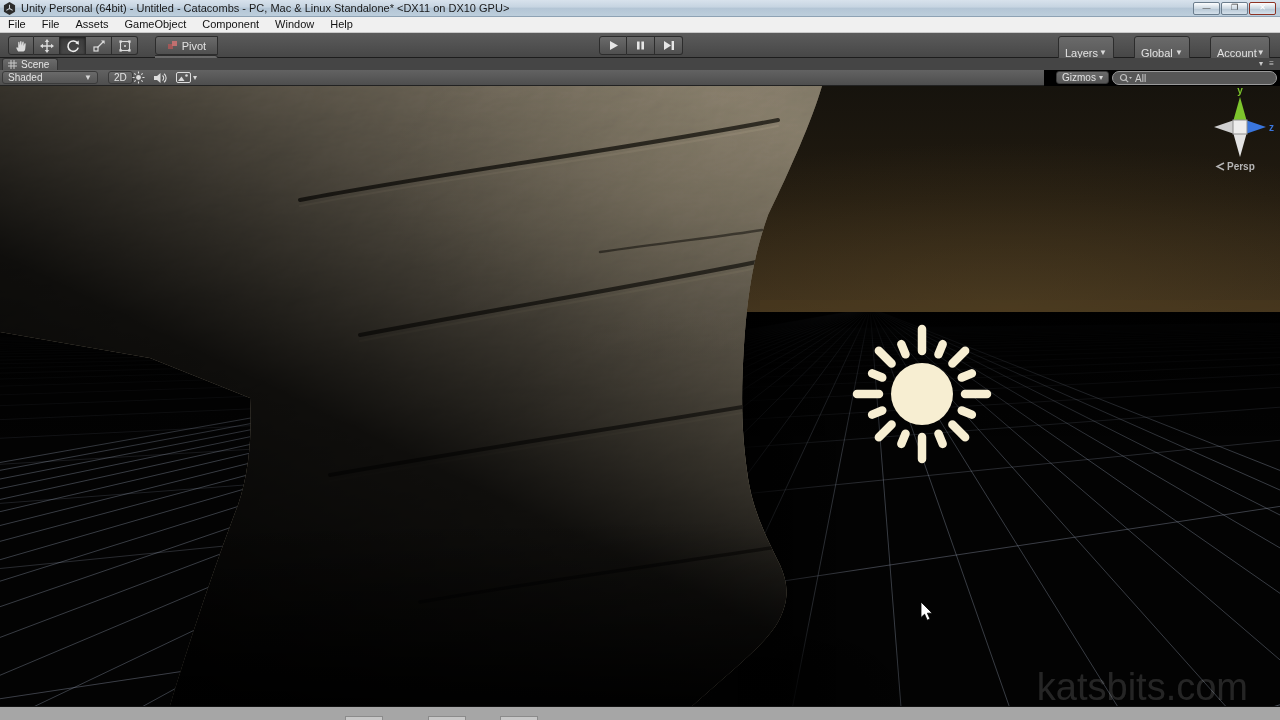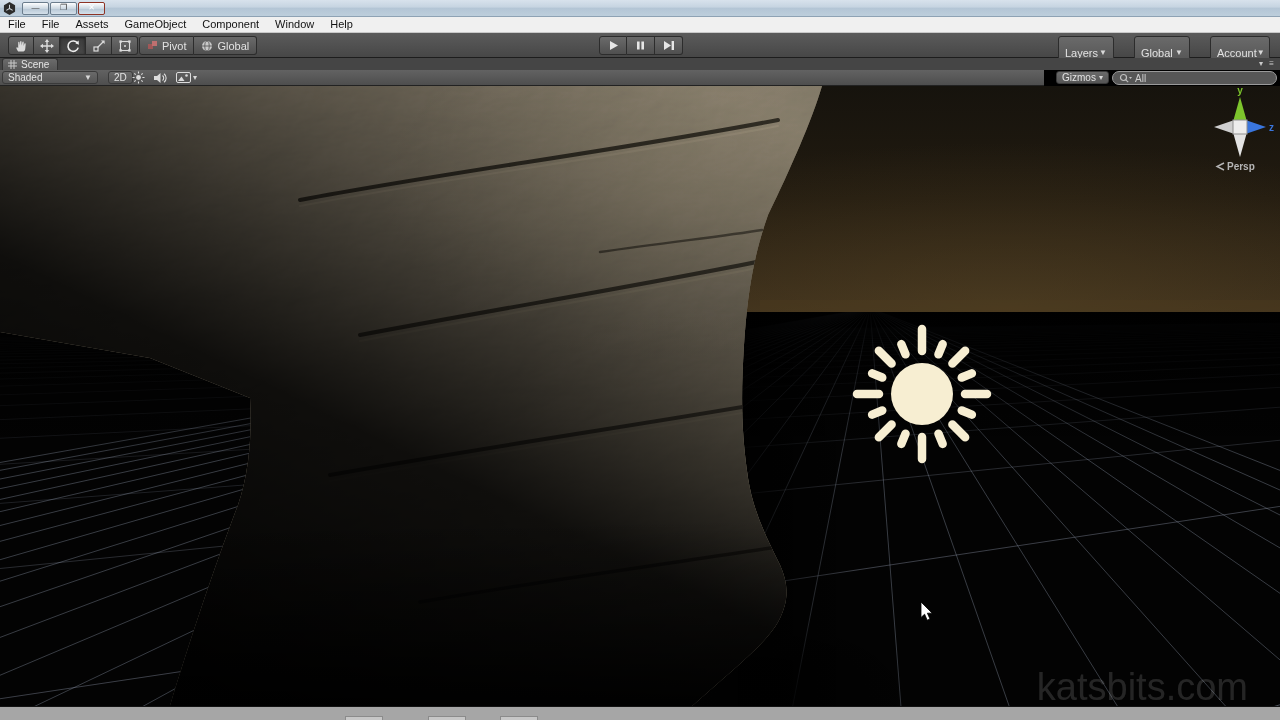--- a/index.html
+++ b/index.html
@@ -62,20 +62,21 @@
   .task-hint { position:absolute; bottom:0; height:4px; width:38px; background:#c7c7c7; border:1px solid #8b8b8b; border-bottom:none; }
 </style>
 </head>
 <body>
 
 <div class="titlebar">
   <svg class="win-icon" viewBox="0 0 14 14">
     <polygon points="7,0 13,3.5 13,10.5 7,14 1,10.5 1,3.5" fill="#2b2b2b"></polygon>
     <path d="M7 3 L7 7 L3.6 9 M7 7 L10.4 9" stroke="#cfd6dc" stroke-width="1.1" fill="none"></path>
   </svg>
+  <span class="title-text">Unity Personal (64bit) - Untitled - Catacombs - PC, Mac &amp; Linux Standalone* &lt;DX11 on DX10 GPU&gt;</span>
   <span class="win-controls">
     <span class="win-btn">—</span>
     <span class="win-btn">❐</span>
     <span class="win-btn close">✕</span>
   </span>
 </div>
 
 <div class="menubar">
   <span class="menu-item">File</span>
   <span class="menu-item">File</span>
@@ -121,21 +122,21 @@
         <rect x="2.5" y="2.5" width="9" height="9" fill="none" stroke="#dcdcdc" stroke-width="1.1"></rect>
         <rect x="1.4" y="1.4" width="2.4" height="2.4" fill="#dcdcdc"></rect>
           <rect x="10.2" y="1.4" width="2.4" height="2.4" fill="#dcdcdc"></rect>
         <rect x="1.4" y="10.2" width="2.4" height="2.4" fill="#dcdcdc"></rect>
           <rect x="10.2" y="10.2" width="2.4" height="2.4" fill="#dcdcdc"></rect>
         <circle cx="7" cy="7" r="1" fill="#dcdcdc"></circle>
       </svg>
     </div>
   </div>
 
-  <div class="btn-group" style="left:139px;">
+  <div class="btn-group" style="left:155px;flex-direction:column;">
     <div class="u-btn labelled">
       <svg width="11" height="11" viewBox="0 0 11 11">
         <rect x="1" y="4" width="5" height="5" fill="#a05858"></rect>
           <rect x="5" y="1" width="5" height="5" fill="#c07070"></rect>
       </svg>
       <span>Pivot</span>
     </div>
     <div class="u-btn labelled">
       <svg width="12" height="12" viewBox="0 0 12 12">
         <circle cx="6" cy="6" r="5" fill="#c9c9c9"></circle>

